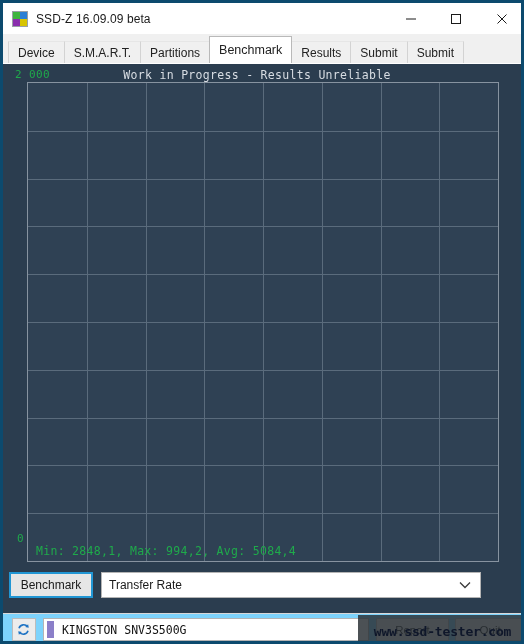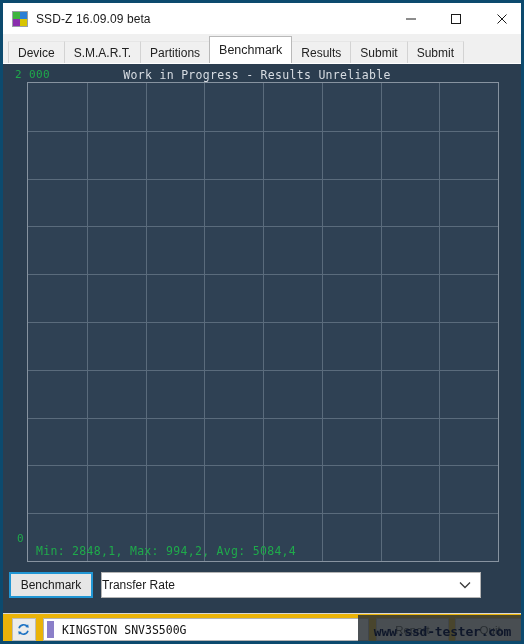--- a/index.html
+++ b/index.html
@@ -152,32 +152,33 @@
     font-family: "Liberation Sans", sans-serif;
     cursor: pointer;
   }
   .combo {
     position: relative;
     margin-left: 8px;
     width: 380px; height: 26px;
     background: #ffffff;
     border: 1px solid #b4b4b4;
     display: flex; align-items: center;
+    padding-left: 7px;
     font-size: 12px; color: #1a1a1a;
     cursor: pointer;
   }
   .combo .chev {
     position: absolute; right: 9px; top: 0; bottom: 0;
     display: flex; align-items: center;
   }
 
   
   .statusbar {
     position: absolute; left: 0; top: 610px; width: 522px; height: 32px;
-    background: #eab308;
+    background: #7dd3fc;
     display: flex; align-items: center;
     border-top: 1px solid #d8d8d8;
   }
   .refresh-btn {
     margin-left: 9px;
     width: 24px; height: 23px;
     background: #ececec;
     border: 1px solid #bcbcbc;
     display: flex; align-items: center; justify-content: center;
     cursor: pointer;

